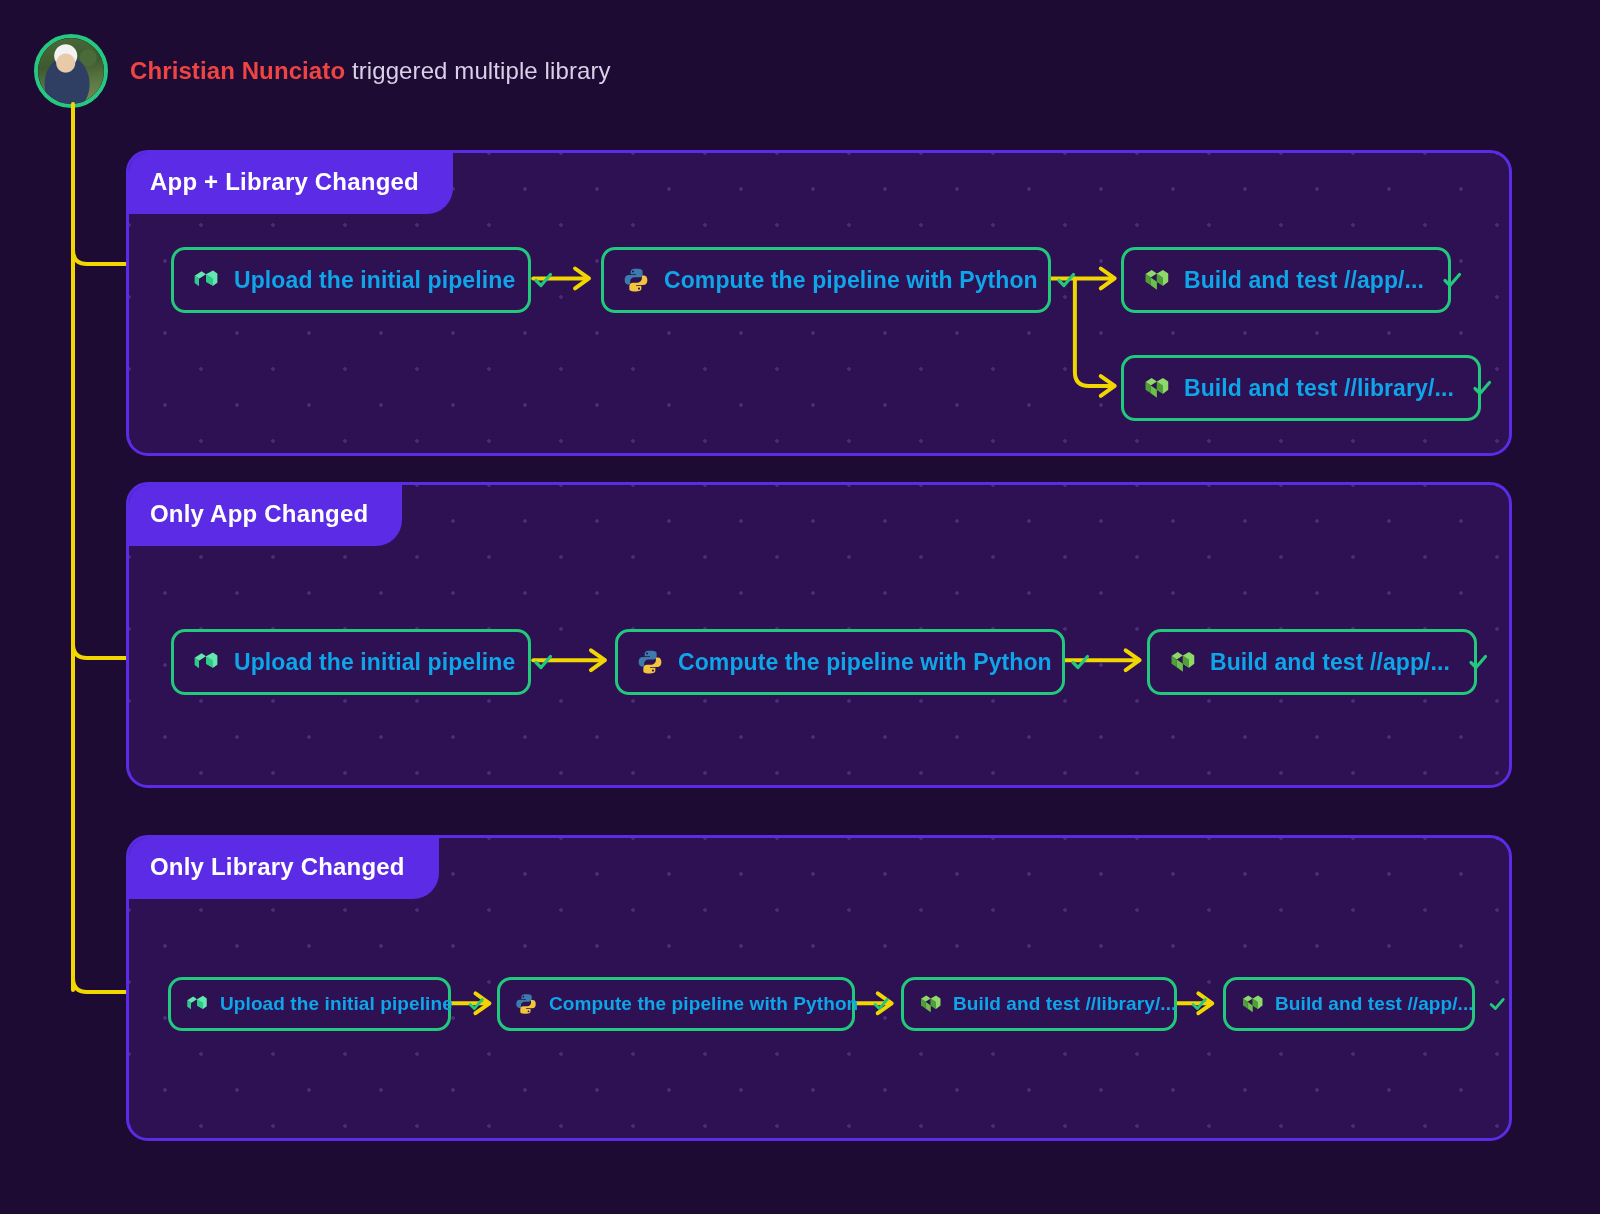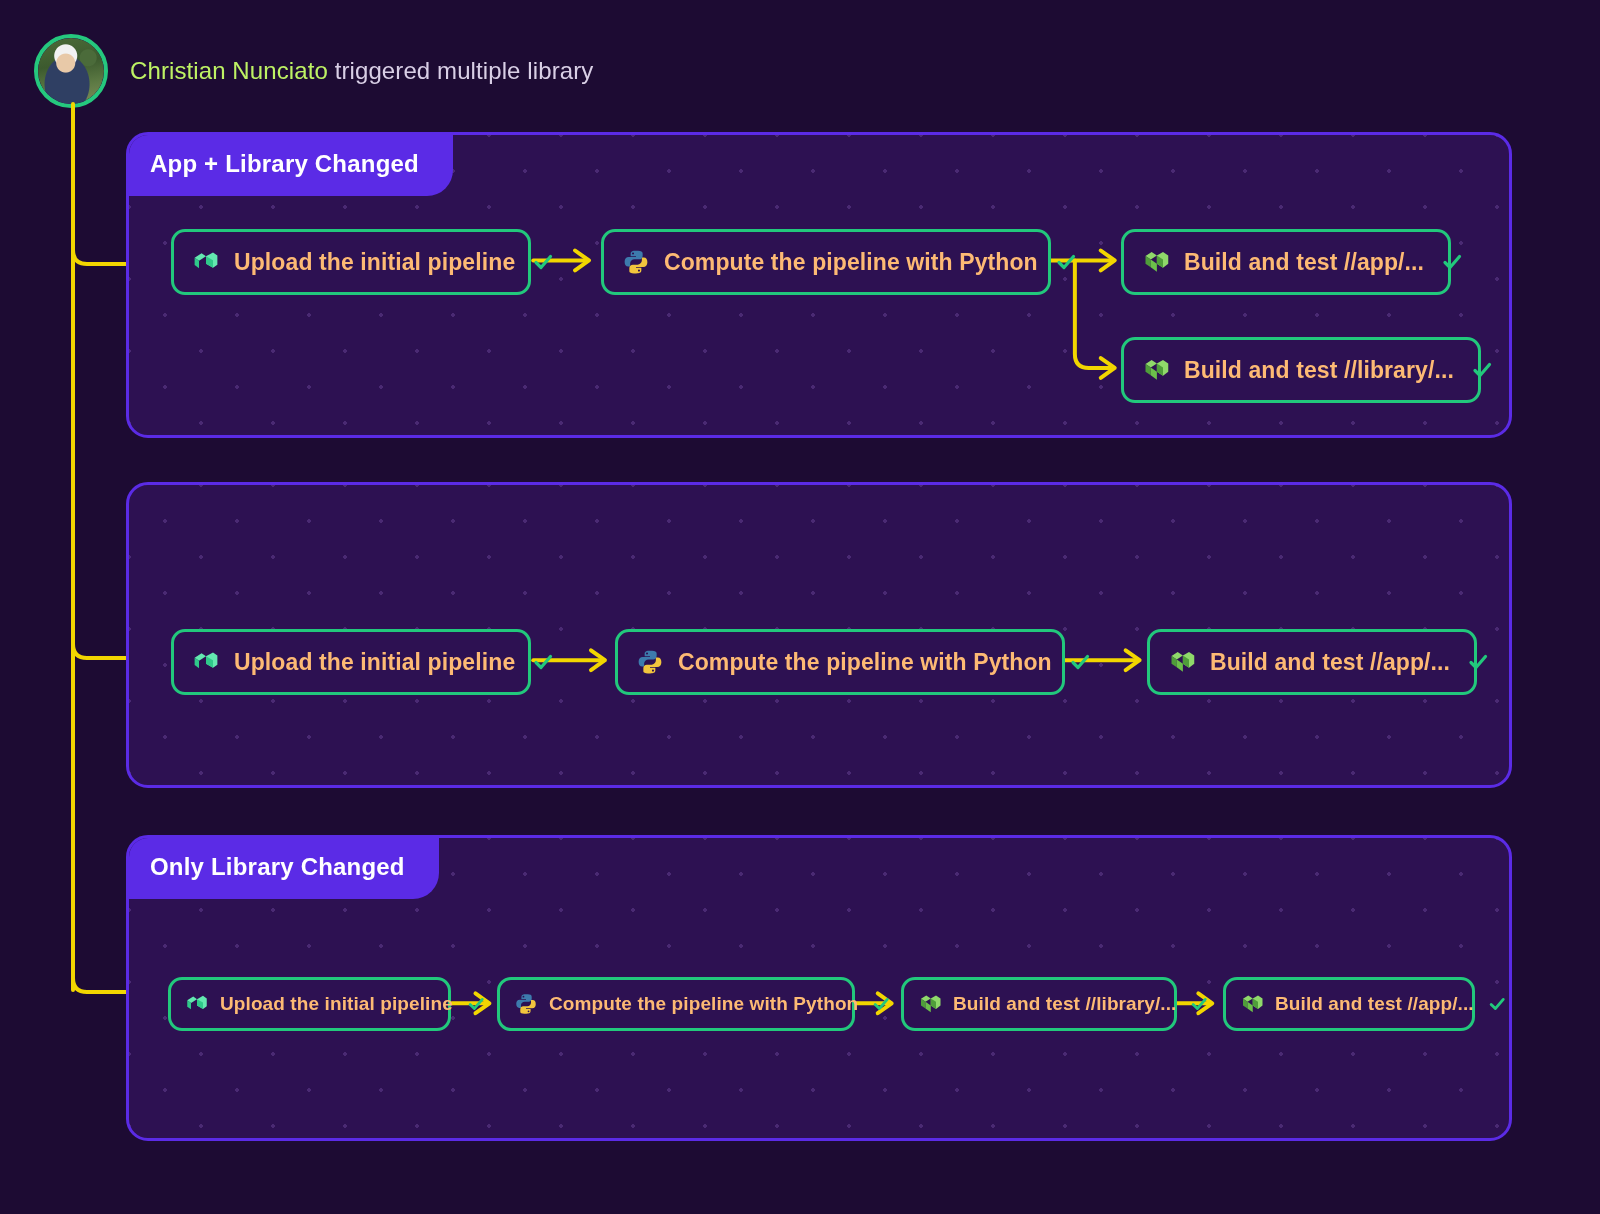--- a/index.html
+++ b/index.html
@@ -52,22 +52,22 @@
       linear-gradient(170deg, #4c6b38 0%, #3c5a2e 40%, #5d7a44 70%, #7d8d5a 100%);
   }
 
   .header-text {
     font-size: 24px;
     color: #d9cfe6;
     letter-spacing: .1px;
     white-space: nowrap;
   }
   .header-text .who {
-    color: #bef264;
-    font-weight: normal;
+    color: #ef4444;
+    font-weight: bold;
   }
 
   
   .trunk {
     position: absolute;
     left: 0; top: 0;
     width: 1600px; height: 1214px;
     pointer-events: none;
   }
 
@@ -108,21 +108,21 @@
     align-items: center;
     gap: 14px;
     border: 3px solid #22c87c;
     border-radius: 14px;
     background: #2d1152;
     padding: 0 18px;
     white-space: nowrap;
     z-index: 2;
   }
   .node .label {
-    color: #fdba74;
+    color: #0ea5e9;
     font-weight: bold;
     letter-spacing: .1px;
   }
   .node.sz-lg { height: 66px; font-size: 23px; }
   .node.sz-lg .label { font-size: 23px; }
   .node.sz-sm { height: 54px; font-size: 19px; gap: 11px; padding: 0 14px; }
   .node.sz-sm .label { font-size: 19px; }
 
   .icon { flex: 0 0 auto; display: block; }
   .check { flex: 0 0 auto; display: block; margin-left: 2px; }
@@ -151,21 +151,21 @@
       <path d="M73,644 q0,14 14,14 L155,658"></path>
       <path d="M73,978 q0,14 14,14 L152,992"></path>
     </g>
     <g fill="none" stroke="#f2d600" stroke-width="4" stroke-linecap="round" stroke-linejoin="round">
       <path d="M146,253 L160,264 L146,275"></path>
       <path d="M146,647 L160,658 L146,669"></path>
       <path d="M143,981 L157,992 L143,1003"></path>
     </g>
   </svg>
 
-  <div class="panel" style="left:126px; top:132px; width:1386px; height:306px;">
+  <div class="panel" style="left:126px; top:150px; width:1386px; height:306px;">
     <div class="panel-tab">App + Library Changed</div>
 
     <svg class="wires" viewBox="0 0 1386 306">
       <g fill="none" stroke="#f2d600" stroke-width="4" stroke-linecap="round" stroke-linejoin="round">
         <path d="M406,126 L457,126"></path>
         <path d="M448,116 L462,126 L448,136"></path>
         <path d="M925,126 L985,126"></path>
         <path d="M976,116 L990,126 L976,136"></path>
         <path d="M950,126 L950,220 q0,14 14,14 L985,234"></path>
         <path d="M976,224 L990,234 L976,244"></path>
@@ -219,20 +219,21 @@
         <path d="M10 13 L17 18 L17 27 L10 22 Z" fill="#6cc04a"></path>
       </svg>
       <span class="label">Build and test //library/...</span>
       <svg class="check" width="24" height="24" viewBox="0 0 24 24">
         <path d="M5 12.5 L10 17.5 L19.5 6.5" fill="none" stroke="#22c87c" stroke-width="3.2" stroke-linecap="round" stroke-linejoin="round"></path>
       </svg>
     </div>
   </div>
 
   <div class="panel" style="left:126px; top:482px; width:1386px; height:306px;">
+    <div class="panel-tab">Only App Changed</div>
 
     <svg class="wires" viewBox="0 0 1386 306">
       <g fill="none" stroke="#f2d600" stroke-width="4" stroke-linecap="round" stroke-linejoin="round">
         <path d="M406,176 L473,176"></path>
         <path d="M464,166 L478,176 L464,186"></path>
         <path d="M940,176 L1010,176"></path>
         <path d="M1001,166 L1015,176 L1001,186"></path>
       </g>
     </svg>
 

